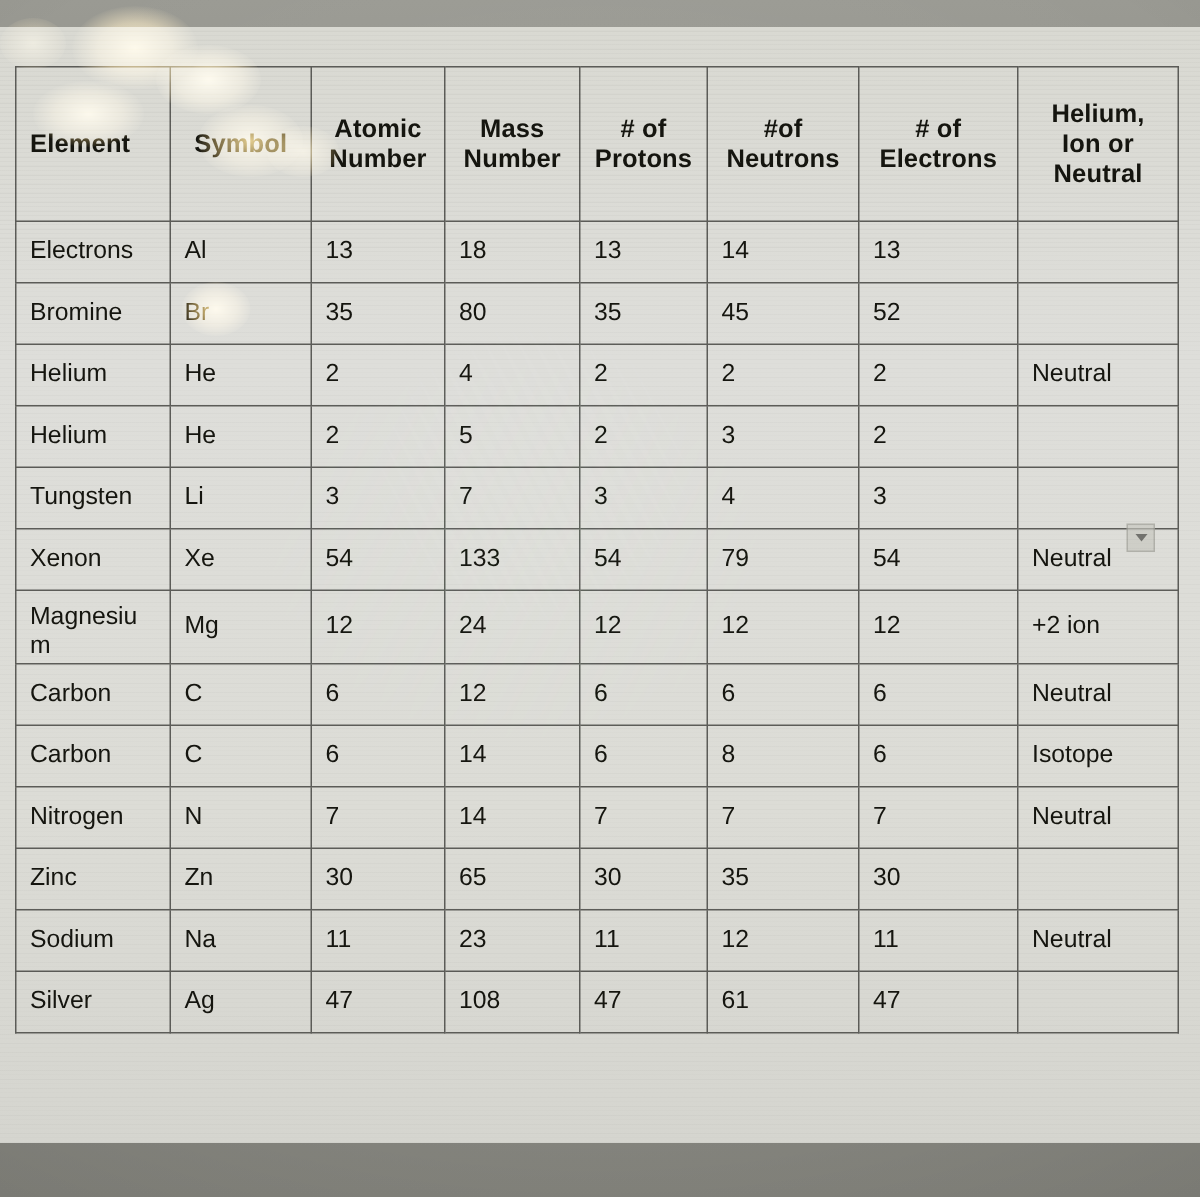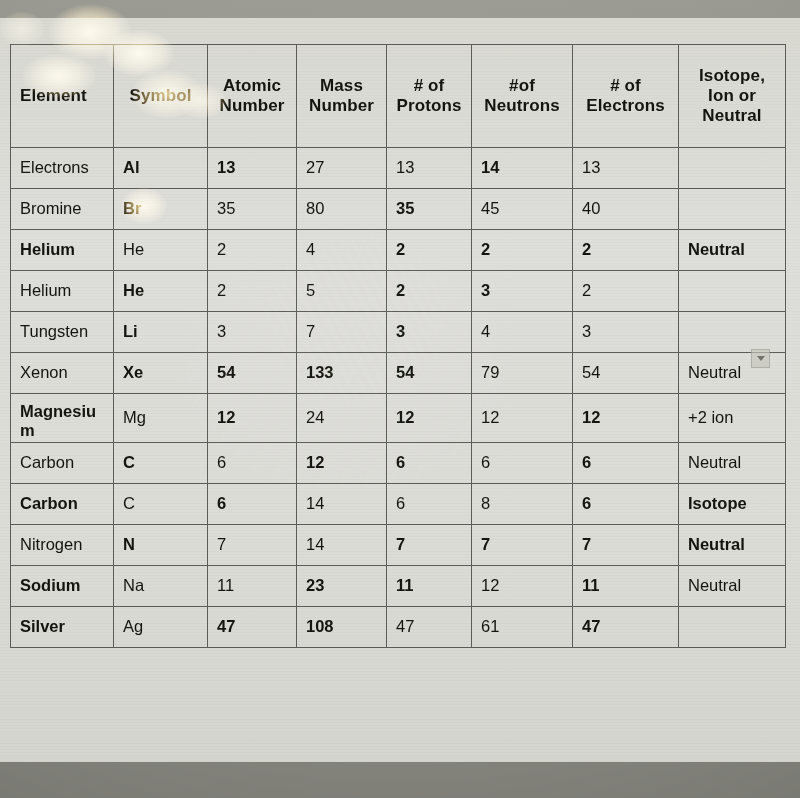--- a/index.html
+++ b/index.html
@@ -79,21 +79,21 @@
   
   table.data-table tbody td {
     height: 40px;
   }
   tr.tall td {
     height: 54px;
   }
   td.cell-element { vertical-align: middle; }
   tr.tall td.cell-element { vertical-align: top; padding-top: 8px; }
 
-  .b { font-weight: bold; }
+  .b { font-weight: normal; }
   .n { font-weight: normal; }
 
   
   col.c-element  { width: 103px; }
   col.c-symbol   { width: 94px; }
   col.c-atomic   { width: 89px; }
   col.c-mass     { width: 90px; }
   col.c-protons  { width: 85px; }
   col.c-neutrons { width: 101px; }
   col.c-electrons{ width: 106px; }
@@ -210,42 +210,42 @@
       </colgroup>
       <thead>
         <tr>
             <th class="left-head"><span>Element</span></th>
             <th><span>Symbol</span></th>
             <th><span>Atomic</span><br><span>Number</span></th>
             <th><span>Mass</span><br><span>Number</span></th>
             <th><span># of</span><br><span>Protons</span></th>
             <th><span>#of</span><br><span>Neutrons</span></th>
             <th><span># of</span><br><span>Electrons</span></th>
-            <th><span>Isotope,</span><br><span>Ion or</span><br><span>Neutral</span></th>
+            <th><span>Helium,</span><br><span>Ion or</span><br><span>Neutral</span></th>
           </tr>
       </thead>
       <tbody>
           <tr>
             <td class="cell-element n">Electrons</td>
             <td class="cell-symbol b">Al</td>
             <td class="cell-atomic b">13</td>
-            <td class="cell-mass n">27</td>
+            <td class="cell-mass n">18</td>
             <td class="cell-protons n">13</td>
             <td class="cell-neutrons b">14</td>
             <td class="cell-electrons n">13</td>
             <td class="cell-isotope n"></td>
           </tr>
           <tr>
             <td class="cell-element n">Bromine</td>
             <td class="cell-symbol b">Br</td>
             <td class="cell-atomic n">35</td>
             <td class="cell-mass n">80</td>
             <td class="cell-protons b">35</td>
             <td class="cell-neutrons n">45</td>
-            <td class="cell-electrons n">40</td>
+            <td class="cell-electrons n">52</td>
             <td class="cell-isotope n"></td>
           </tr>
           <tr>
             <td class="cell-element b">Helium</td>
             <td class="cell-symbol n">He</td>
             <td class="cell-atomic n">2</td>
             <td class="cell-mass n">4</td>
             <td class="cell-protons b">2</td>
             <td class="cell-neutrons b">2</td>
             <td class="cell-electrons b">2</td>
@@ -315,20 +315,30 @@
             <td class="cell-element n">Nitrogen</td>
             <td class="cell-symbol b">N</td>
             <td class="cell-atomic n">7</td>
             <td class="cell-mass n">14</td>
             <td class="cell-protons b">7</td>
             <td class="cell-neutrons b">7</td>
             <td class="cell-electrons b">7</td>
             <td class="cell-isotope b">Neutral</td>
           </tr>
           <tr>
+            <td class="cell-element n">Zinc</td>
+            <td class="cell-symbol b">Zn</td>
+            <td class="cell-atomic n">30</td>
+            <td class="cell-mass n">65</td>
+            <td class="cell-protons b">30</td>
+            <td class="cell-neutrons b">35</td>
+            <td class="cell-electrons b">30</td>
+            <td class="cell-isotope n"></td>
+          </tr>
+          <tr>
             <td class="cell-element b">Sodium</td>
             <td class="cell-symbol n">Na</td>
             <td class="cell-atomic n">11</td>
             <td class="cell-mass b">23</td>
             <td class="cell-protons b">11</td>
             <td class="cell-neutrons n">12</td>
             <td class="cell-electrons b">11</td>
             <td class="cell-isotope n">Neutral</td>
           </tr>
           <tr>

